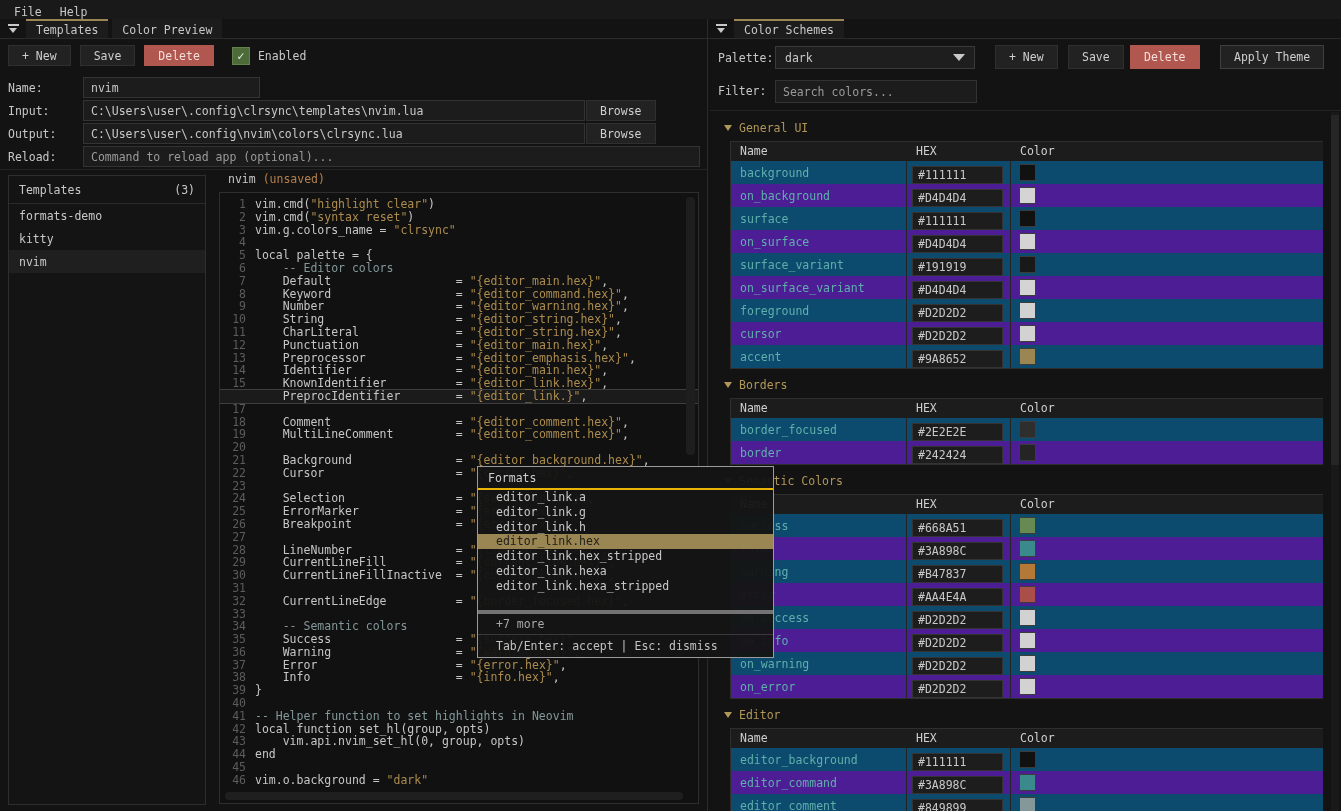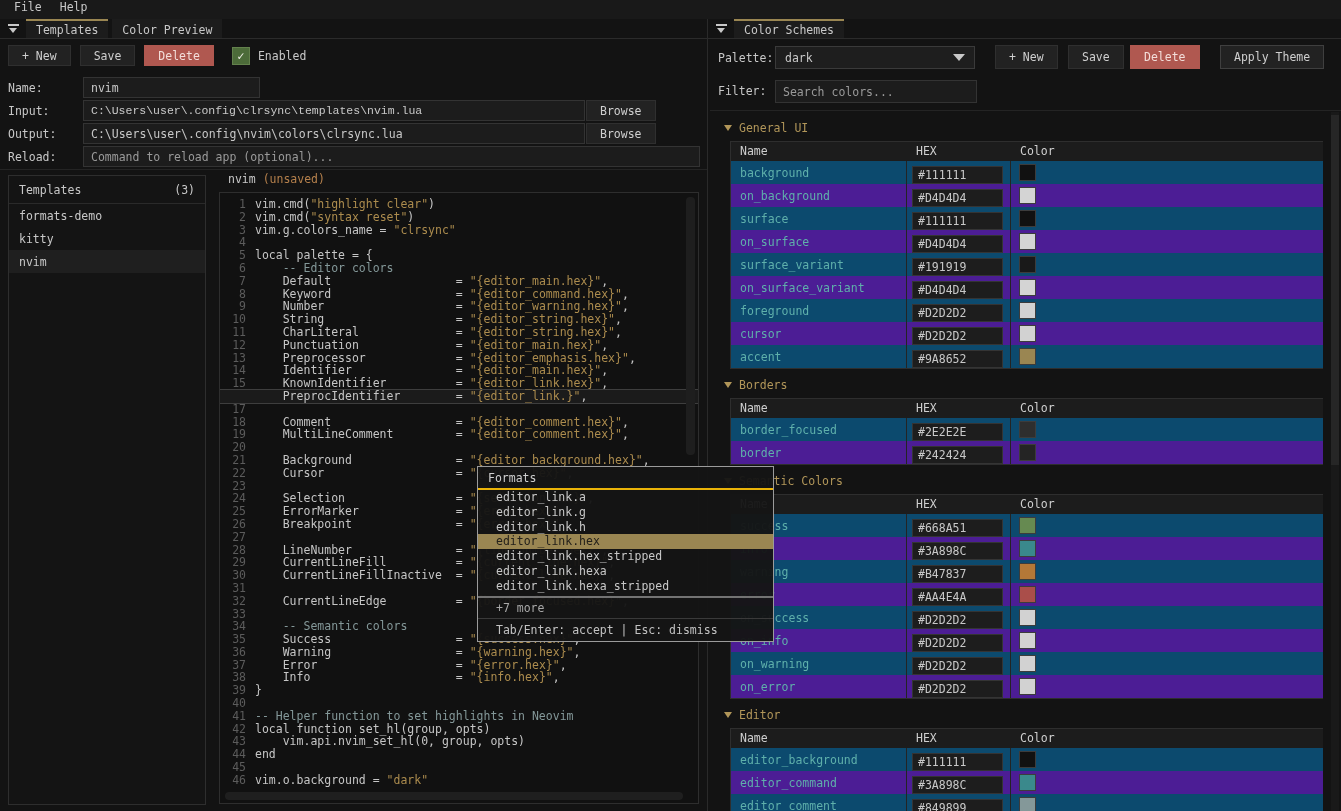--- a/index.html
+++ b/index.html
@@ -1,21 +1,21 @@
 <!DOCTYPE html>
 <html><head>
 <meta charset="utf-8">
 <style>
   html,body{margin:0;padding:0}
   body{width:1341px;height:811px;background:#131313;font-family:"DejaVu Sans Mono",monospace;
        font-size:11.5px;color:#C8C8C8;position:relative;overflow:hidden}
   .abs{position:absolute}
   
   .menubar{position:absolute;top:0;left:0;right:0;height:19px;background:#191919;
-           display:flex;align-items:flex-start;padding-left:14px;gap:18px}
+           display:flex;align-items:flex-end;padding-left:14px;gap:18px}
   .menu-item{cursor:default}
   .tabrow{position:absolute;top:19px;height:19px;border-bottom:1px solid #2B2B2B;
           display:flex;align-items:stretch}
   #left-tabrow{left:0;width:707px}
   #right-tabrow{left:708px;right:0}
   .expander{width:11px;height:9px;margin:5px 7px 0 8px;position:relative;flex:none}
   .expander::before{content:"";position:absolute;left:0;top:0;width:11px;height:2px;background:#C8C8C8}
   .expander::after{content:"";position:absolute;left:1px;top:4px;border-left:4.5px solid transparent;
           border-right:4.5px solid transparent;border-top:5px solid #C8C8C8}
   .tab{padding:2px 10px 0 10px;background:#1C1C1C;margin-right:4px;display:flex;align-items:center}
@@ -52,21 +52,21 @@
   .ln{width:26px;flex:none;text-align:right;color:#5C5C5C;margin-right:9px}
   .p{color:#C6C6C6}.s{color:#AC8C4E}.c{color:#849899}
   .vscroll{position:absolute;right:3px;top:4px;width:9px;height:258px;background:#1E1E1E;border-radius:4px}
   .hscroll{position:absolute;left:5px;bottom:3px;width:458px;height:8px;background:#1F1F1F;border-radius:4px}
   
   #popup{position:absolute;left:477px;top:466px;width:295px;background:rgba(21,21,21,0.96);
          border:1px solid #9B9B9B;z-index:50}
   #popup-title{padding:4px 10px 3px 10px;border-bottom:2px solid #eab308;color:#CFCFCF}
   .pitem{height:14.8px;line-height:14.8px;padding-left:18px;white-space:pre;color:#C8C8C8}
   .pitem.sel{background:#9A8652;color:#23201A}
-  #popup-more{border-top:2px solid #737373;margin-top:2px;padding:3px 0 3px 18px;color:#A8A8A8}
+  #popup-more{border-top:4px solid #737373;margin-top:16px;padding:3px 0 3px 18px;color:#A8A8A8}
   #popup-footer{border-top:1px solid #3A3A3A;padding:4px 0 4px 18px;color:#C2C2C2}
   
   #vdivider{position:absolute;left:707px;top:19px;bottom:0;width:1px;background:#2A2A2A}
   .select{position:absolute;background:#1E1E1E;border:1px solid #3A3A3A;display:flex;
           align-items:center;justify-content:space-between;padding:0 9px;box-sizing:border-box}
   .selarrow{width:0;height:0;border-left:6px solid transparent;border-right:6px solid transparent;
             border-top:7px solid #C8C8C8}
   #colorlist{position:absolute;left:718px;top:112px;width:605px;height:699px;overflow:hidden}
   .sec-h{display:flex;align-items:center;gap:7px;color:#B19659;margin:9px 0 6px 6px}
   .tri{width:0;height:0;border-left:4.5px solid transparent;border-right:4.5px solid transparent;
@@ -113,21 +113,21 @@
   <button class="btn" style="margin-right:9px">+ New</button>
   <button class="btn" style="margin-right:9px">Save</button>
   <button class="btn danger" style="margin-right:18px">Delete</button>
   <span class="cb">✓</span>
   <span style="margin-left:8px">Enabled</span>
 </div>
 
 <span class="flabel" style="top:81px">Name:</span>
 <input class="txt abs" style="left: 83px; top: 77px; width: 161px;" value="nvim">
 <span class="flabel" style="top:104px">Input:</span>
-<input class="txt abs" style="left: 83px; top: 100px; width: 486px; font-family: Liberation Mono, monospace;" value="C:\Users\user\.config\clrsync\templates\nvim.lua">
+<input class="txt abs" style="left: 83px; top: 100px; width: 486px;" value="C:\Users\user\.config\clrsync\templates\nvim.lua">
 <button class="btn abs" style="left:586px;top:100px;height:21px">Browse</button>
 <span class="flabel" style="top:127px">Output:</span>
 <input class="txt abs" style="left: 83px; top: 123px; width: 486px;" value="C:\Users\user\.config\nvim\colors\clrsync.lua">
 <button class="btn abs" style="left:586px;top:123px;height:21px">Browse</button>
 <span class="flabel" style="top:150px">Reload:</span>
 <input class="txt abs" style="left: 83px; top: 146px; width: 601px;" placeholder="Command to reload app (optional)...">
 <div class="hline" style="left:0;top:169px;width:707px"></div>
 
 <div id="tpl-panel">
   <div id="tpl-head">

